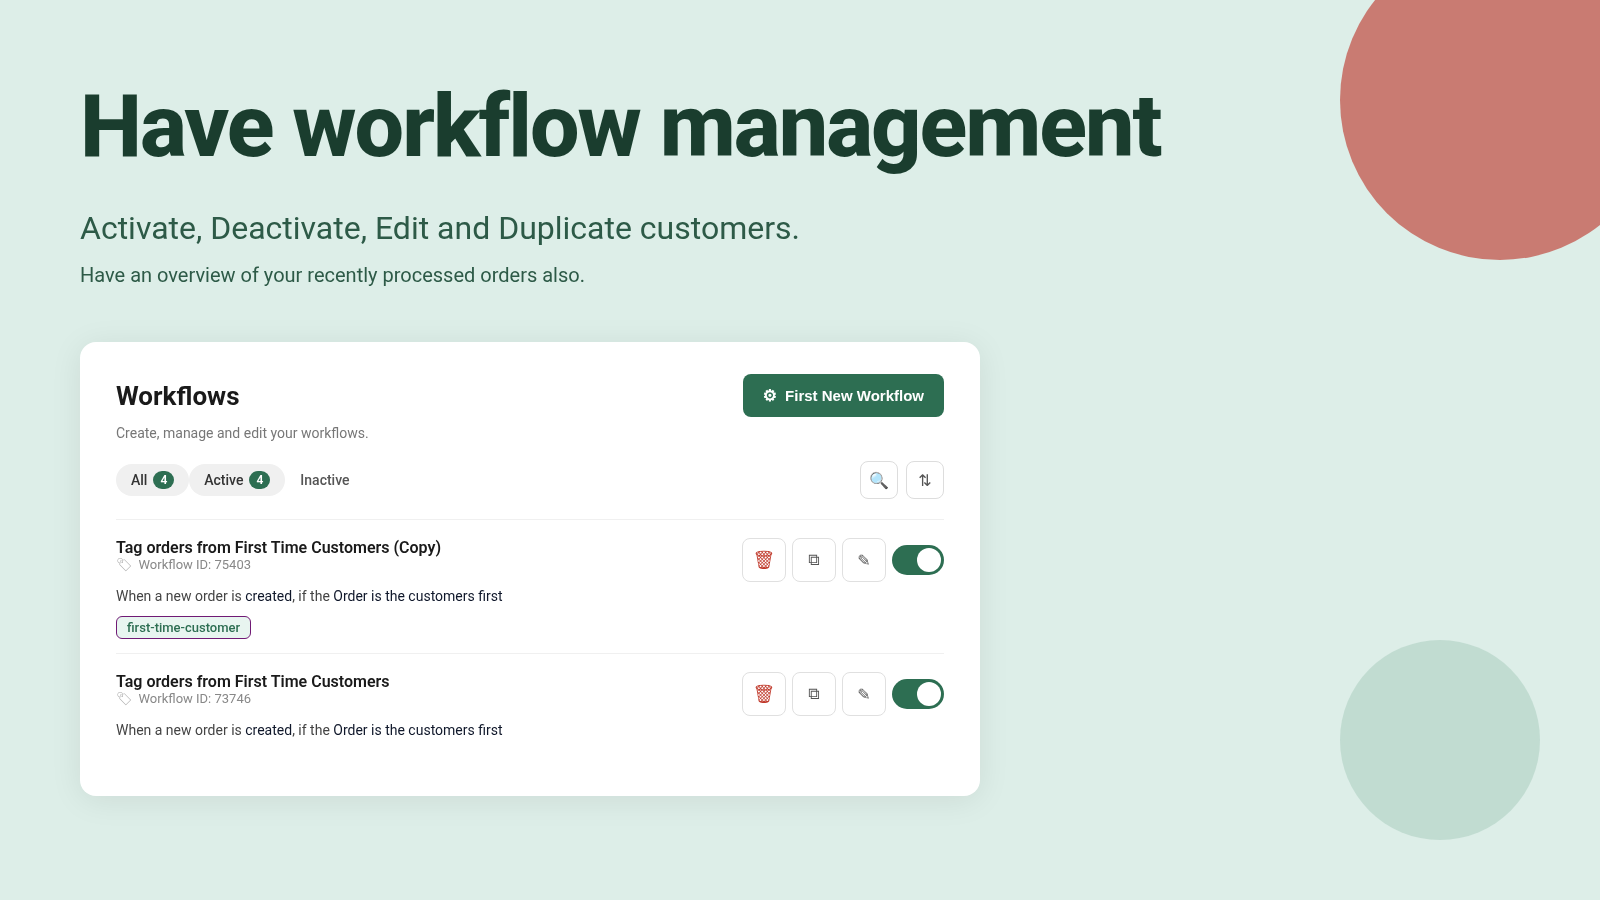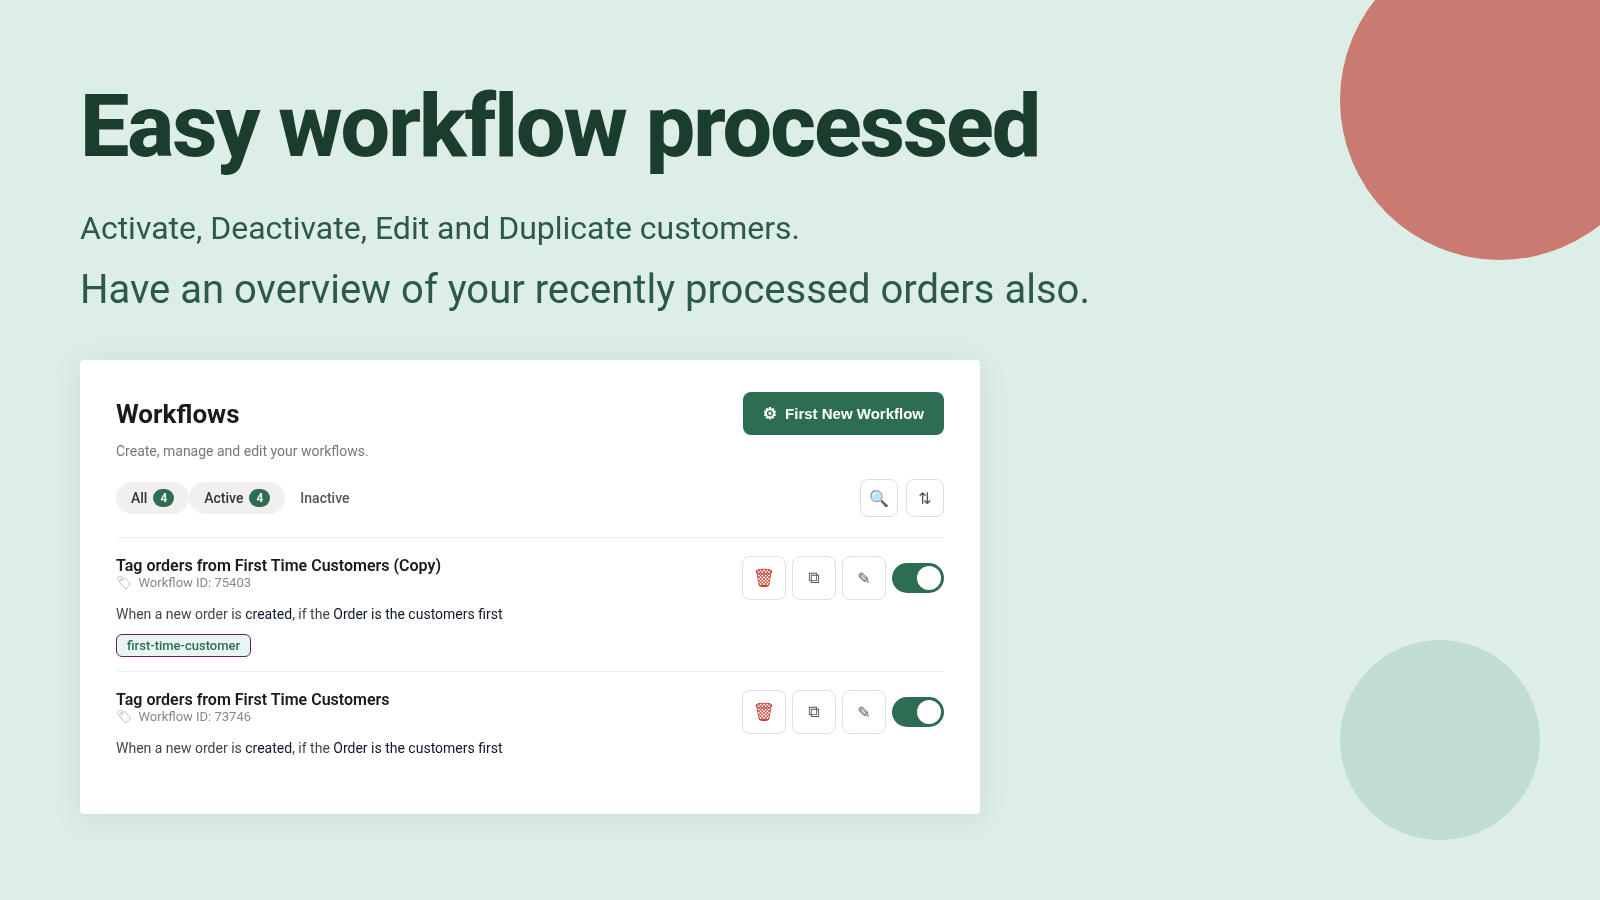--- a/index.html
+++ b/index.html
@@ -50,31 +50,31 @@
 
     .hero-subtitle {
       font-size: 32px;
       color: #2d5a47;
       line-height: 1.5;
       margin-bottom: 8px;
       font-weight: 400;
     }
 
     .hero-subtitle-2 {
-      font-size: 40px;
+      font-size: 20px;
       color: #2d5a47;
       line-height: 1.5;
-      margin-bottom: 40px;
+      margin-bottom: 52px;
       font-weight: 400;
     }
 
     
     .card {
       background: #ffffff;
-      border-radius: 4px;
+      border-radius: 16px;
       padding: 32px 36px;
       width: 900px;
       box-shadow: 0 4px 32px rgba(0,0,0,0.08);
       max-height: 460px;
       overflow: hidden;
     }
 
     .card-header {
       display: flex;
       align-items: center;
@@ -266,21 +266,21 @@
     }
   </style>
 </head>
 <body>
 
 <div class="deco-top-right"></div>
 <div class="deco-bottom-right"></div>
 
 <div class="page-content">
 
-  <h1 class="hero-title">Easy workflow processed</h1>
+  <h1 class="hero-title">Have workflow management</h1>
   <p class="hero-subtitle">Activate, Deactivate, Edit and Duplicate customers.</p>
   <p class="hero-subtitle-2">Have an overview of your recently processed orders also.</p>
 
   <div class="card">
 
     <div class="card-header">
       <h2 class="card-title">Workflows</h2>
       <button class="create-btn">
         <span style="font-size:16px;">⚙</span>
         <span>First New Workflow</span>

